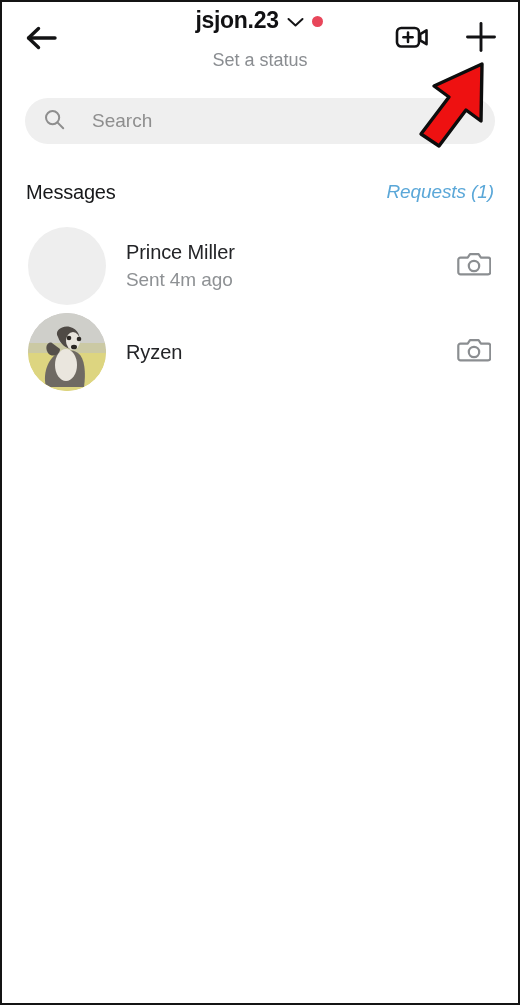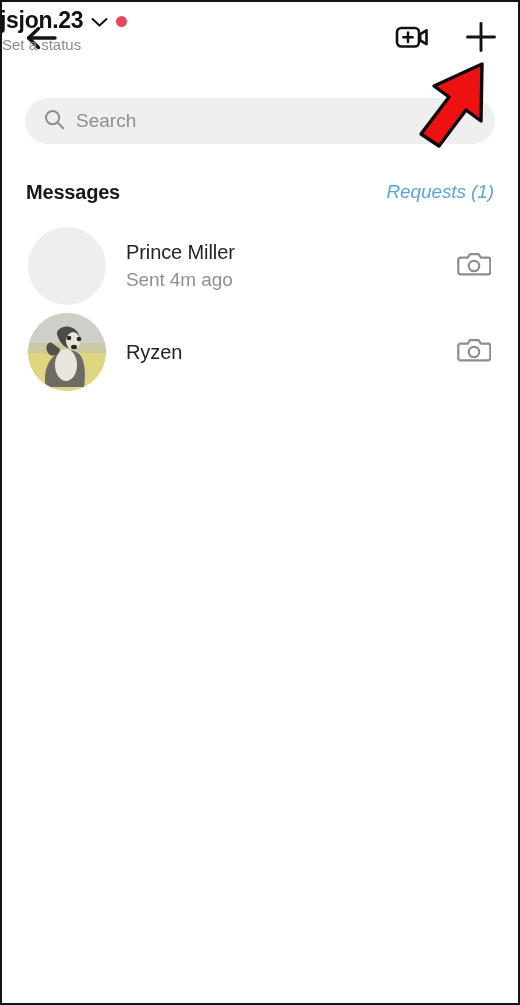--- a/index.html
+++ b/index.html
@@ -39,20 +39,21 @@
     align-items: center;
     justify-content: center;
   }
   .title-block {
     position: absolute;
     left: 0;
     right: 0;
     top: 4px;
     display: flex;
     flex-direction: column;
+    align-items: center;
   }
   .title-row {
     display: flex;
     align-items: center;
     gap: 7px;
     margin-left: -2px;
   }
   .username {
     font-size: 23px;
     font-weight: bold;
@@ -66,24 +67,24 @@
     margin-top: 3px;
   }
   .status-dot {
     width: 11px;
     height: 11px;
     border-radius: 50%;
     background: #e8465a;
     margin-top: 3px;
   }
   .set-status {
-    font-size: 15px;
+    font-size: 18px;
     color: #8a8d91;
     line-height: 20px;
-    margin-top: 1px;
+    margin-top: 16px;
   }
   .header-actions {
     position: absolute;
     right: 16px;
     top: 16px;
     display: flex;
     align-items: center;
     gap: 26px;
   }
   .icon-btn {
@@ -99,40 +100,40 @@
     padding: 0 23px;
     margin-top: 18px;
   }
   .search-bar {
     height: 46px;
     background: #efefef;
     border-radius: 23px;
     display: flex;
     align-items: center;
     padding-left: 18px;
-    gap: 10px;
+    gap: 26px;
   }
   .search-placeholder {
     font-size: 19px;
     color: #8e8e8e;
     line-height: 24px;
   }
 
   
   .section-row {
     display: flex;
     align-items: center;
     justify-content: space-between;
     padding: 0 24px;
     margin-top: 33px;
     height: 30px;
   }
   .section-title {
     font-size: 20px;
-    font-weight: bold;
+    font-weight: normal;
     color: #17181a;
     letter-spacing: -0.2px;
   }
   .requests-link {
     font-size: 19px;
     color: #5aa7d8;
     letter-spacing: -0.1px;
     font-style: italic;
   }
 

